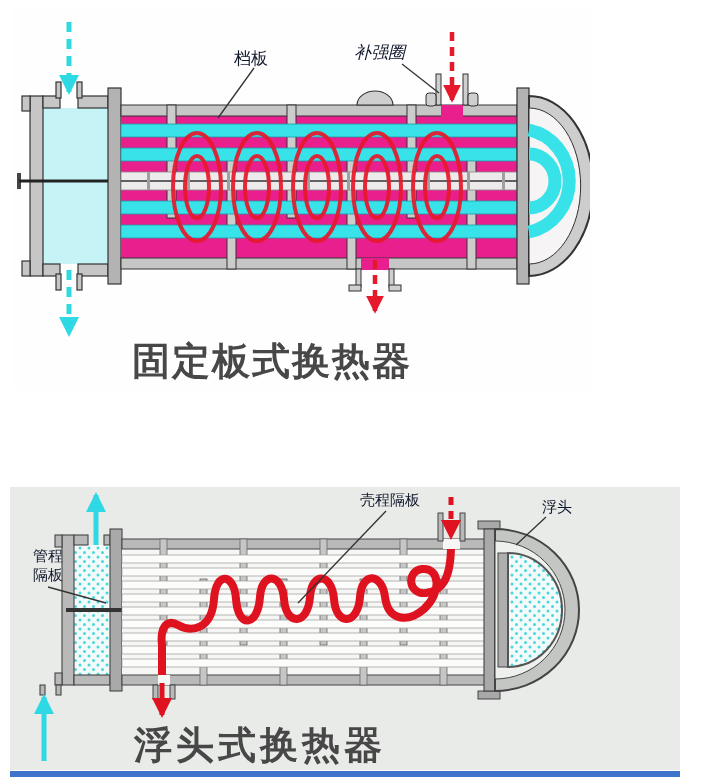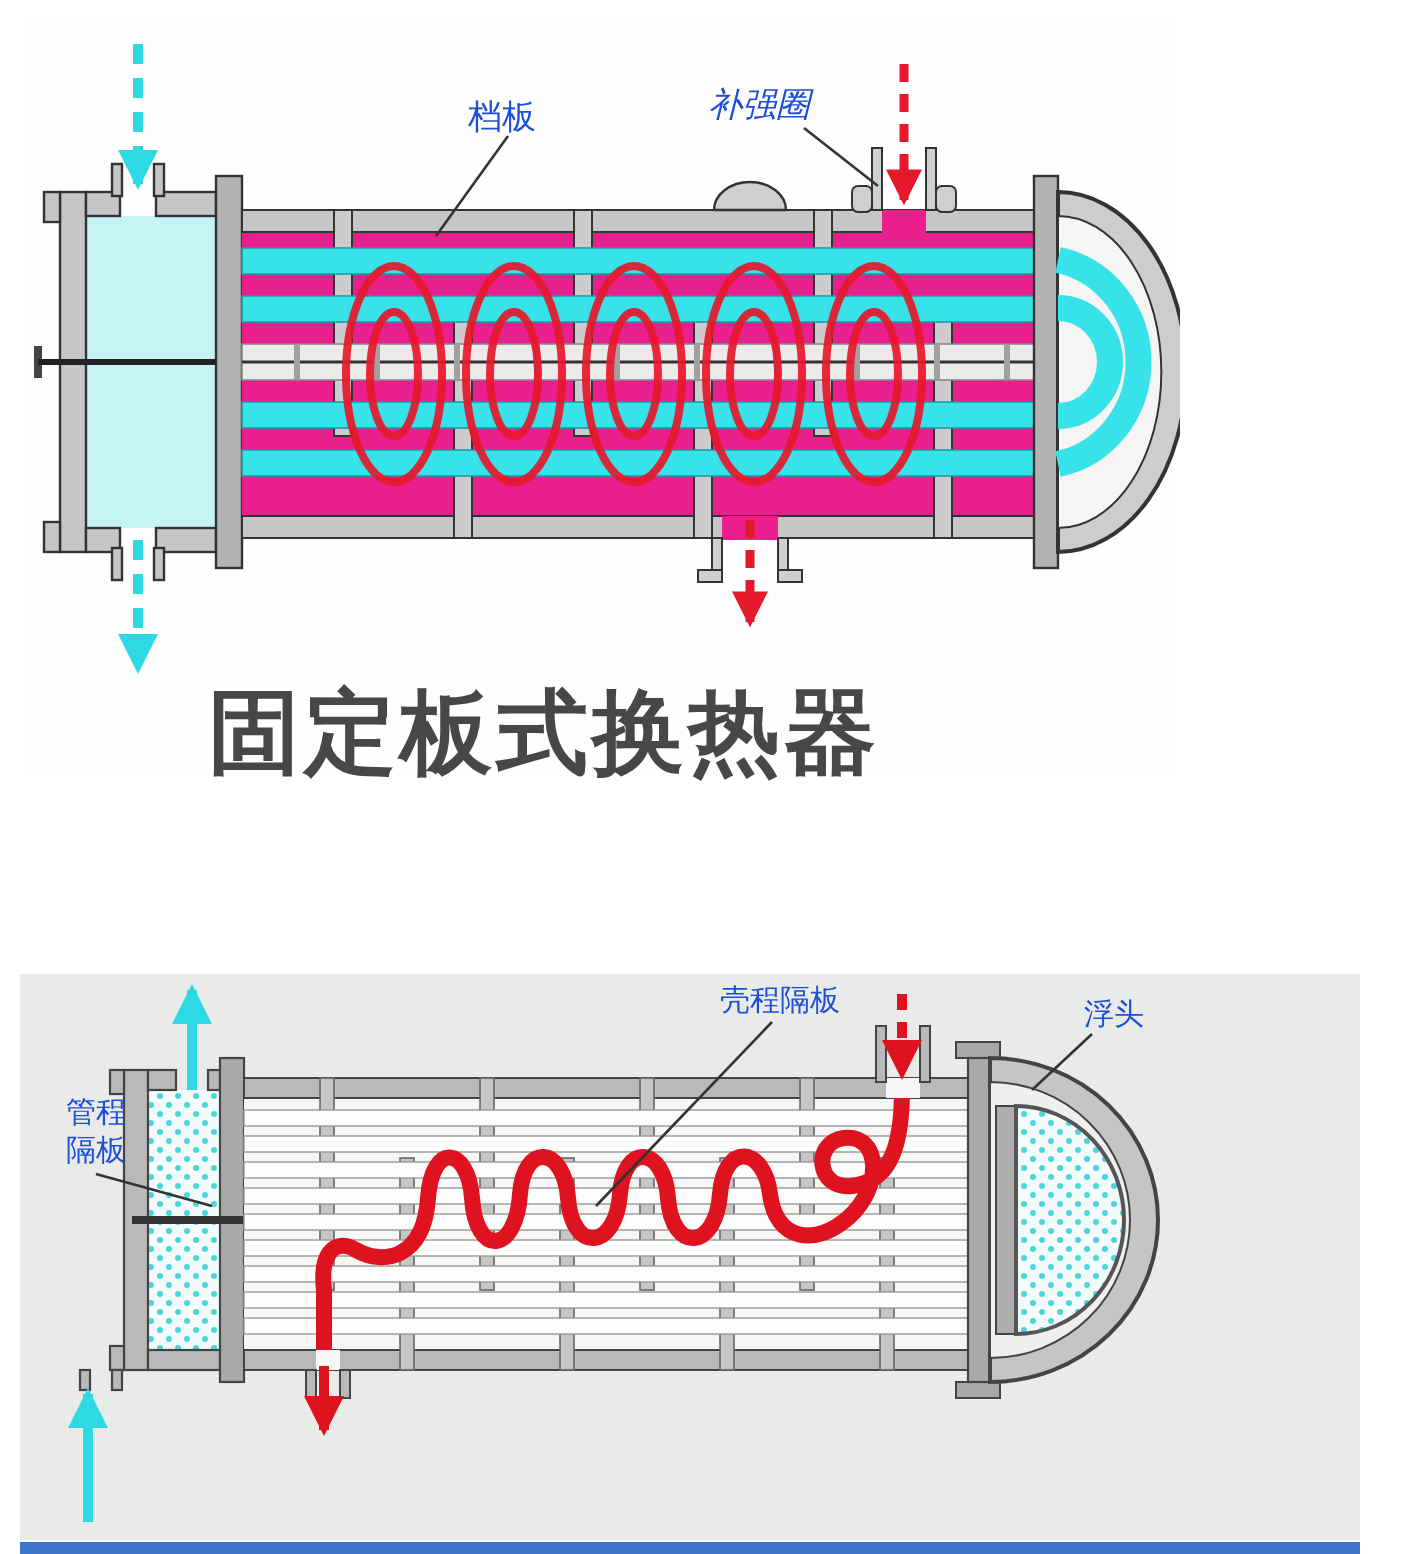--- a/index.html
+++ b/index.html
@@ -2,25 +2,25 @@
 <html><head>
 <meta charset="utf-8">
 <style>
   html,body{margin:0;padding:0;background:#fff;}
   .page{position:relative;width:701px;height:777px;background:#fff;overflow:hidden;
         font-family:"Liberation Sans","DejaVu Sans",sans-serif;}
   .fig{position:absolute;margin:0;padding:0;}
   .fig1{left:12px;top:8px;width:578px;height:382px;background:#fefefe;}
   .fig2{left:10px;top:487px;width:670px;height:283px;background:#e9ebe9;}
   .fig svg{position:absolute;left:0;top:0;}
-  .dlabel{position:absolute;color:#1d4ed8;font-size:17px;line-height:1.25;white-space:nowrap;}
+  .dlabel{position:absolute;color:#0f172a;font-size:17px;line-height:1.25;white-space:nowrap;}
   .dlabel.small{font-size:15px;font-family:Liberation Mono, monospace;}
   .dlabel.wrap{white-space:normal;width:33px;margin-left:20px;}
   .caption{position:absolute;text-align:center;font-weight:600;color:#474747;}
-  .caption1{top:328px;left:0;width:520px;font-size:46px;letter-spacing:2px;}
+  .caption1{top:328px;left:0;width:520px;font-size:38px;letter-spacing:2px;}
   .caption2{top:233px;left:0;width:500px;font-size:38px;letter-spacing:4px;}
   .para{position:absolute;left:10px;top:402px;width:682px;margin:0;color:#3b3b3b;
         font-size:15.5px;line-height:30px;text-indent:31px;text-align:justify;}
   .bluestrip{position:absolute;left:10px;top:771px;width:670px;height:6px;background:#3f74cc;}
 </style>
 </head>
 <body>
 
 <div class="page">
 
@@ -254,16 +254,17 @@
       <g stroke="#333" stroke-width="1.3">
         <line x1="38" y1="100" x2="96" y2="116"></line>
         <line x1="376" y1="24" x2="288" y2="116"></line>
         <line x1="536" y1="30" x2="506" y2="58"></line>
       </g>
     </svg>
 
     <div class="dlabel small wrap" style="left:3px;top:62px;">管程隔板</div>
     <div class="dlabel small" style="left:350px;top:6px;">壳程隔板</div>
     <div class="dlabel small" style="left:532px;top:13px;">浮头</div>
+    <div class="caption caption2">浮头式换热器</div>
   </figure>
 
   <div class="bluestrip"></div>
 </div>
 
 </body></html>

